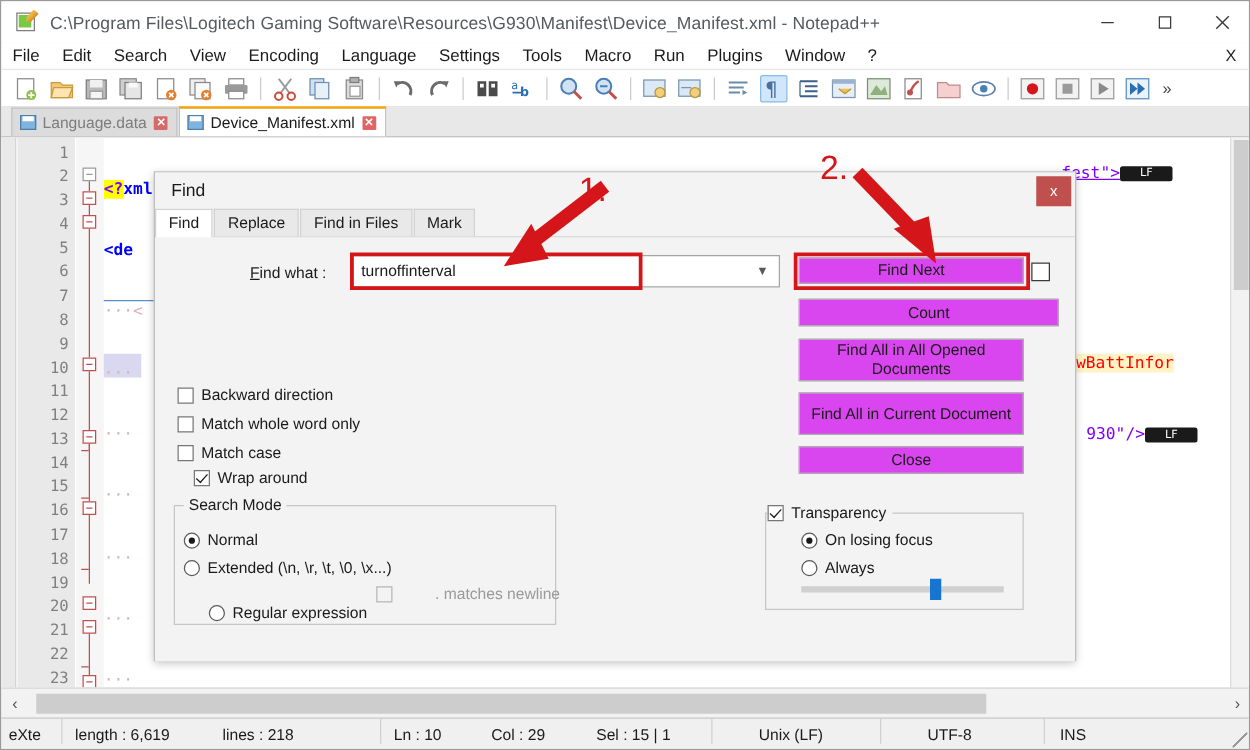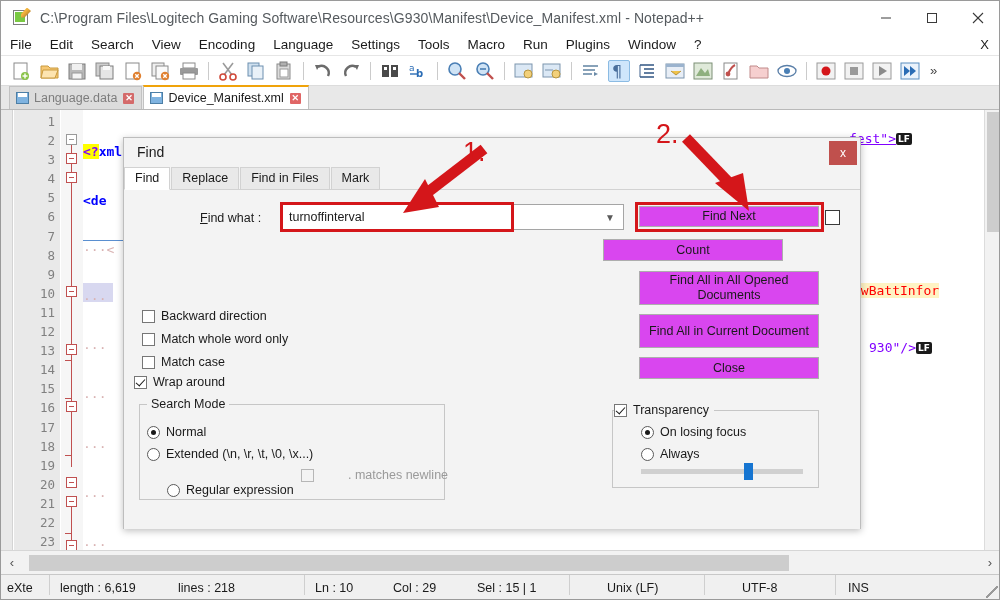--- a/index.html
+++ b/index.html
@@ -139,22 +139,22 @@
   .code-line { height: 19.1px; line-height: 19.1px; white-space: pre; }
   .c-kw { color: #8000ff; font-weight: bold; }
   .c-attr { color: #ff0000; }
   .c-val { color: #808080; }
   .c-val2 { color: #8000ff; }
   .c-elem { color: #0000ff; font-weight: bold; }
   .hl-yellow { background: #ffff00; }
   .hl-smart { background: #fff3c4; }
   .eol {
     display: inline-block; background: #1a1a1a; color: #ffffff;
-    font-family: "DejaVu Sans", sans-serif; font-size: 9px; font-weight: bold;
-    padding: 0 2px; border-radius: 2px; line-height: 12px; vertical-align: 1px; text-align: center;
+    font-family: "DejaVu Sans", sans-serif; font-size: 9px; font-weight: normal;
+    padding: 0 16px; border-radius: 2px; line-height: 12px; vertical-align: 1px; text-align: center;
   }
   .dots { color: #d9b3b3; }
   #caret-line {
     position: absolute; left: 82px; top: 173px; width: 30px; height: 19px;
     background: #d8d8f0;
   }
   #l1-underline {
     position: absolute; left: 82px; top: 130px; width: 760px; height: 1px;
     background: #5a8fd0;
   }
@@ -722,21 +722,21 @@
       <span>Backward direction</span>
     </div>
     <div class="opt-row" style="left:141px; top:331px; pointer-events:auto;">
       <span class="cbox"></span>
       <span>Match whole word only</span>
     </div>
     <div class="opt-row" style="left:141px; top:354px; pointer-events:auto;">
       <span class="cbox"></span>
       <span>Match case</span>
     </div>
-    <div class="opt-row" style="left:133px; top:374px; pointer-events:auto;align-items:flex-end;">
+    <div class="opt-row" style="left:154px; top:374px; pointer-events:auto;align-items:flex-end;">
       <span class="cbox checked"></span>
       <span>Wrap around</span>
     </div>
 
     <div style="position:absolute; left:138px; top:403px; width:306px; height:96px; border:1px solid #c6c6c6; pointer-events:auto;"></div>
     <div style="position:absolute; left:146px; top:396px; background:#f3f3f3; padding:0 4px; font-size:12.5px; color:#1a1a1a; pointer-events:auto;">Search Mode</div>
 
     <div class="sm-row" style="left:146px; top:424px; pointer-events:auto;">
       <span class="rad checked"></span>
       <span>Normal</span>
@@ -750,21 +750,21 @@
       <span>Regular expression</span>
     </div>
     <div style="position:absolute; left:300px; top:467px; display:flex; align-items:center; font-size:12.5px; pointer-events:auto;gap:29px;">
       <span style="width:13px;height:13px;border:1px solid #b6b6b6;background:#f3f3f3;margin-right:5px;display:inline-block;"></span>
       <span class="dim">. matches newline</span>
     </div>
 
     <div class="dlg-btn" style="left:638px; top:205px; width:180px; height:21px; pointer-events:auto;">Find Next</div>
     <div style="position:absolute; left:634px; top:201px; width:189px; height:30px; border:3px solid #d4161a;"></div>
 
-    <div class="dlg-btn" style="left:602px; top:238px; width:180px; height:22px; pointer-events:auto;">Count</div>
+    <div class="dlg-btn" style="left:638px; top:238px; width:208px; height:22px; pointer-events:auto;">Count</div>
     <div class="dlg-btn" style="left:638px; top:270px; width:180px; height:34px; pointer-events:auto;">Find All in All Opened Documents</div>
     <div class="dlg-btn" style="left:638px; top:313px; width:180px; height:34px; pointer-events:auto;">Find All in Current Document</div>
     <div class="dlg-btn" style="left:638px; top:356px; width:180px; height:22px; pointer-events:auto;">Close</div>
 
     <div style="position:absolute; left:824px; top:209px; width:15px; height:15px; border:1px solid #3a3a3a; background:#ffffff; pointer-events:auto;"></div>
 
     <div style="position:absolute; left:611px; top:409px; width:207px; height:78px; border:1px solid #c6c6c6; pointer-events:auto;"></div>
     <div style="position:absolute; left:613px; top:402px; display:flex; align-items:center; background:#f3f3f3; padding-right:5px; font-size:12.5px; color:#1a1a1a; pointer-events:auto;">
       <span class="cbox checked"></span>
       <span>Transparency</span>

